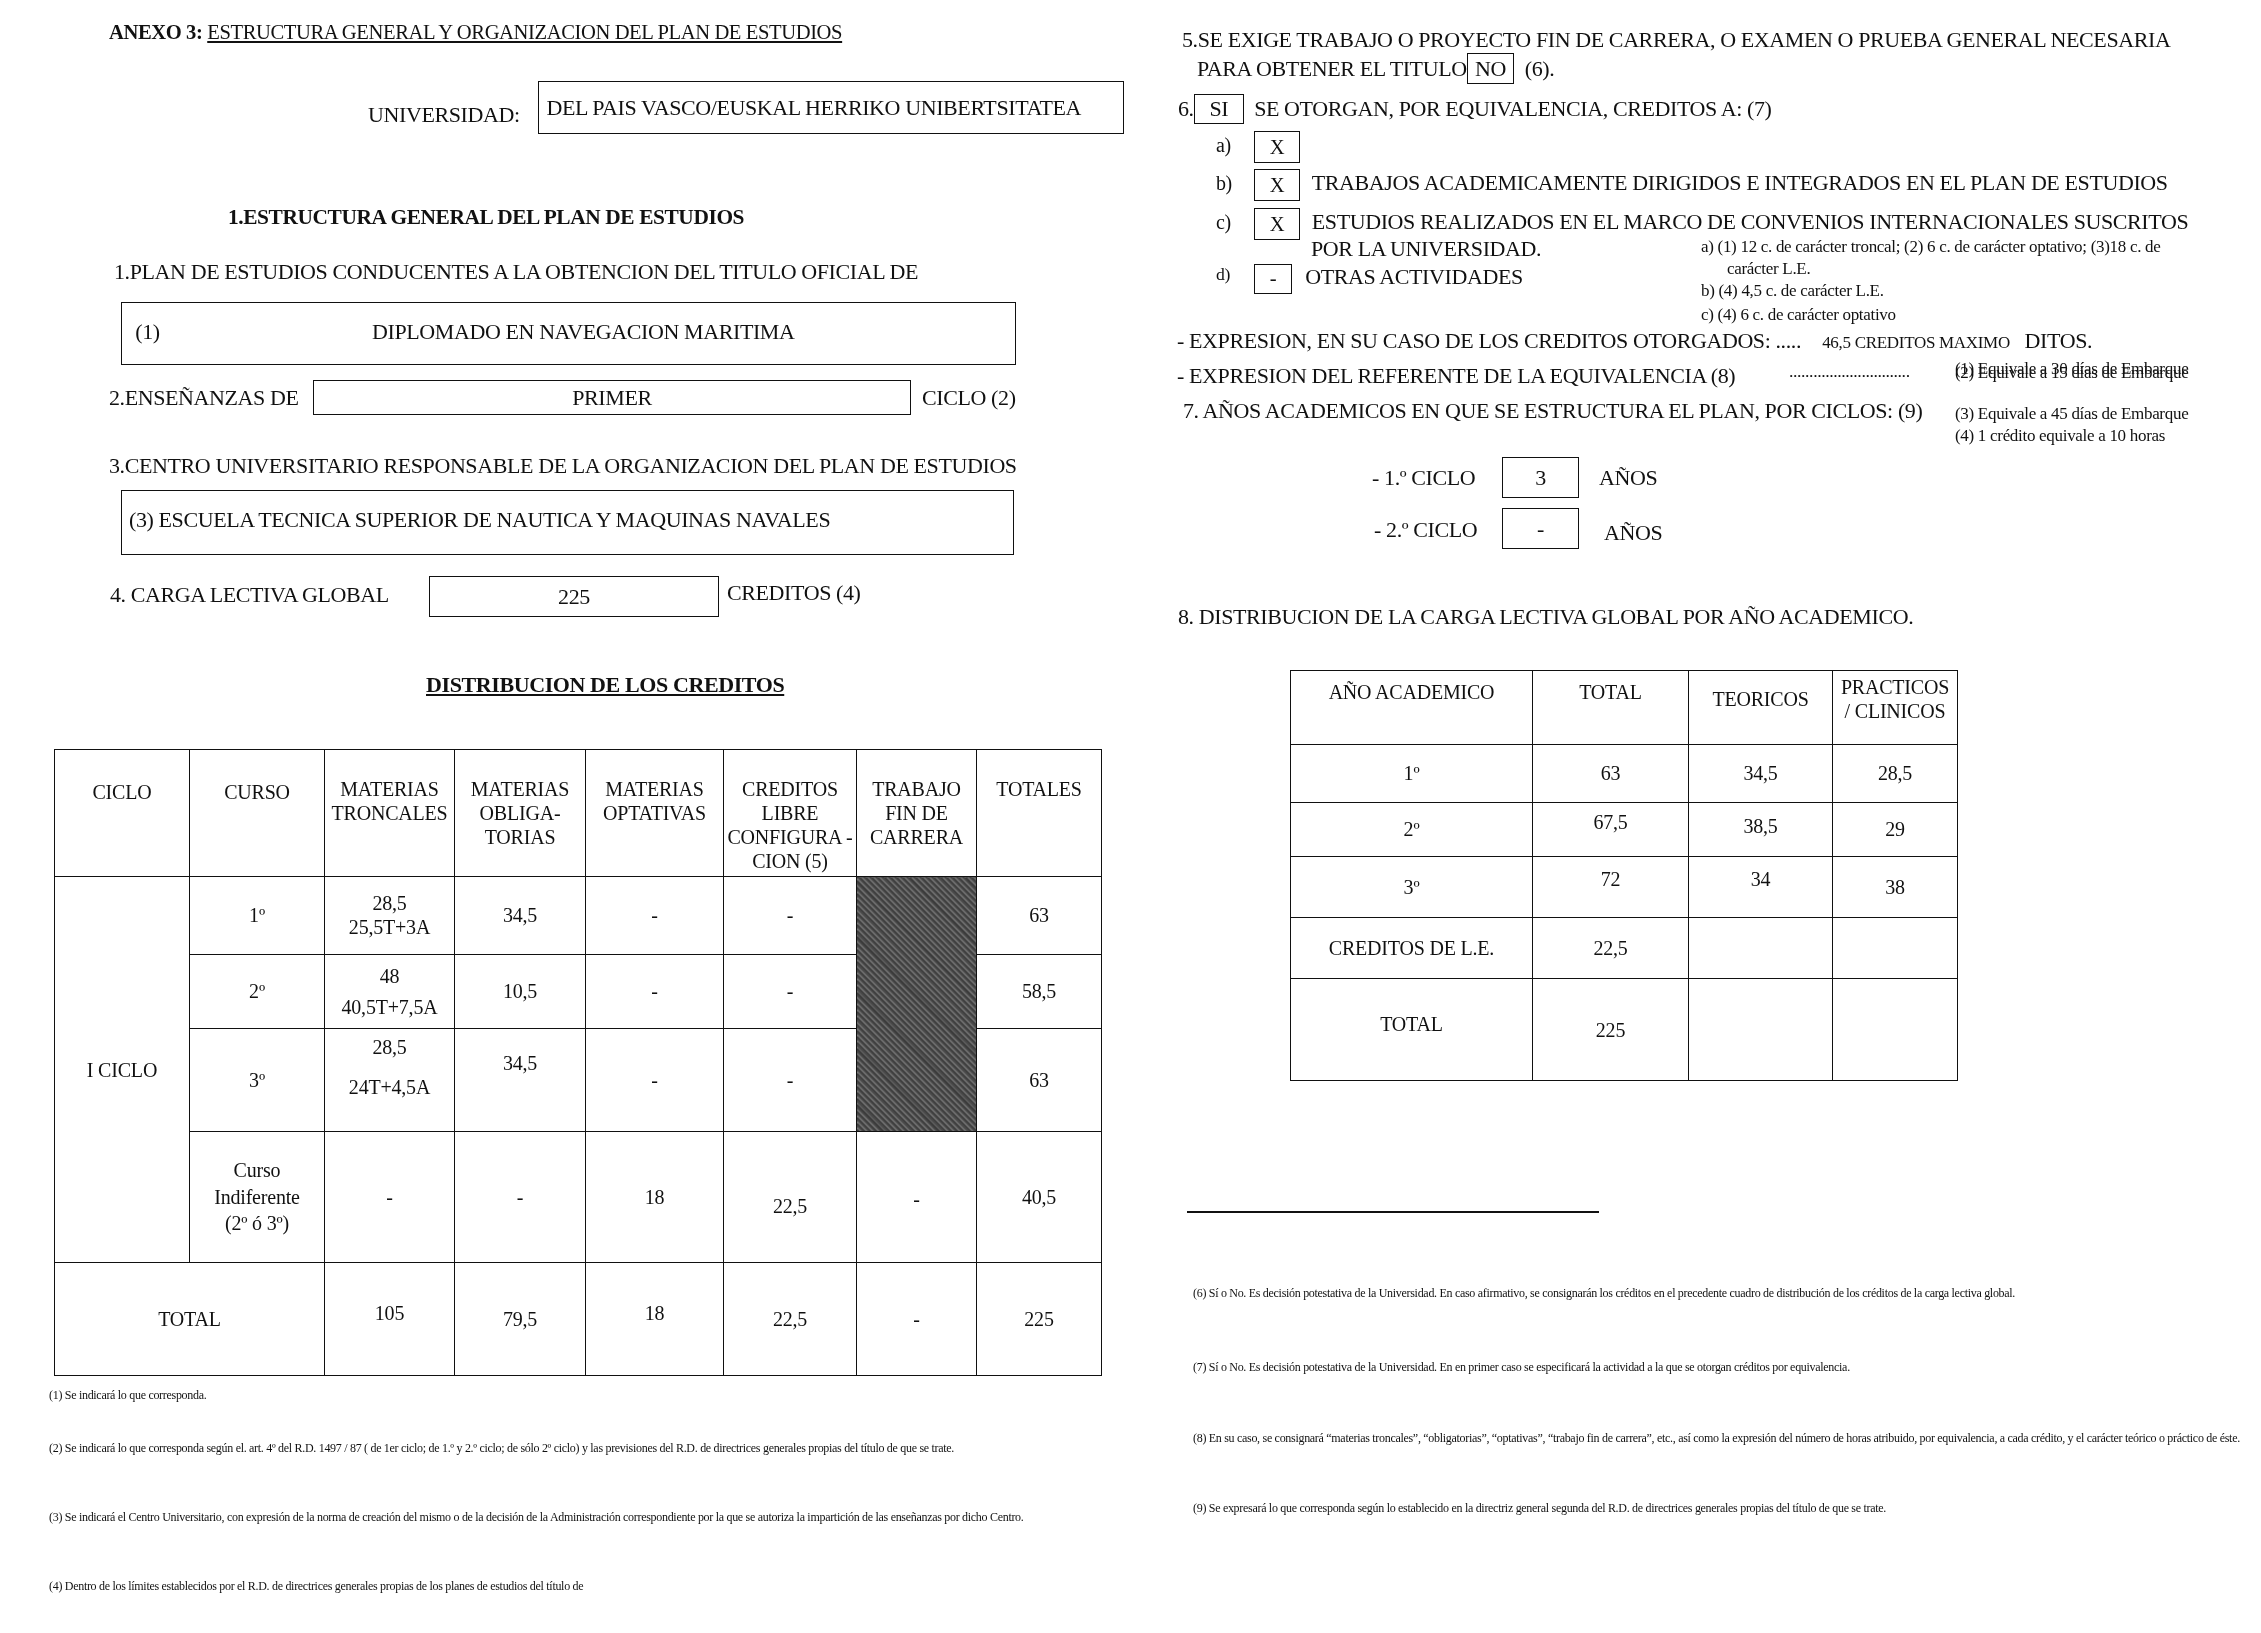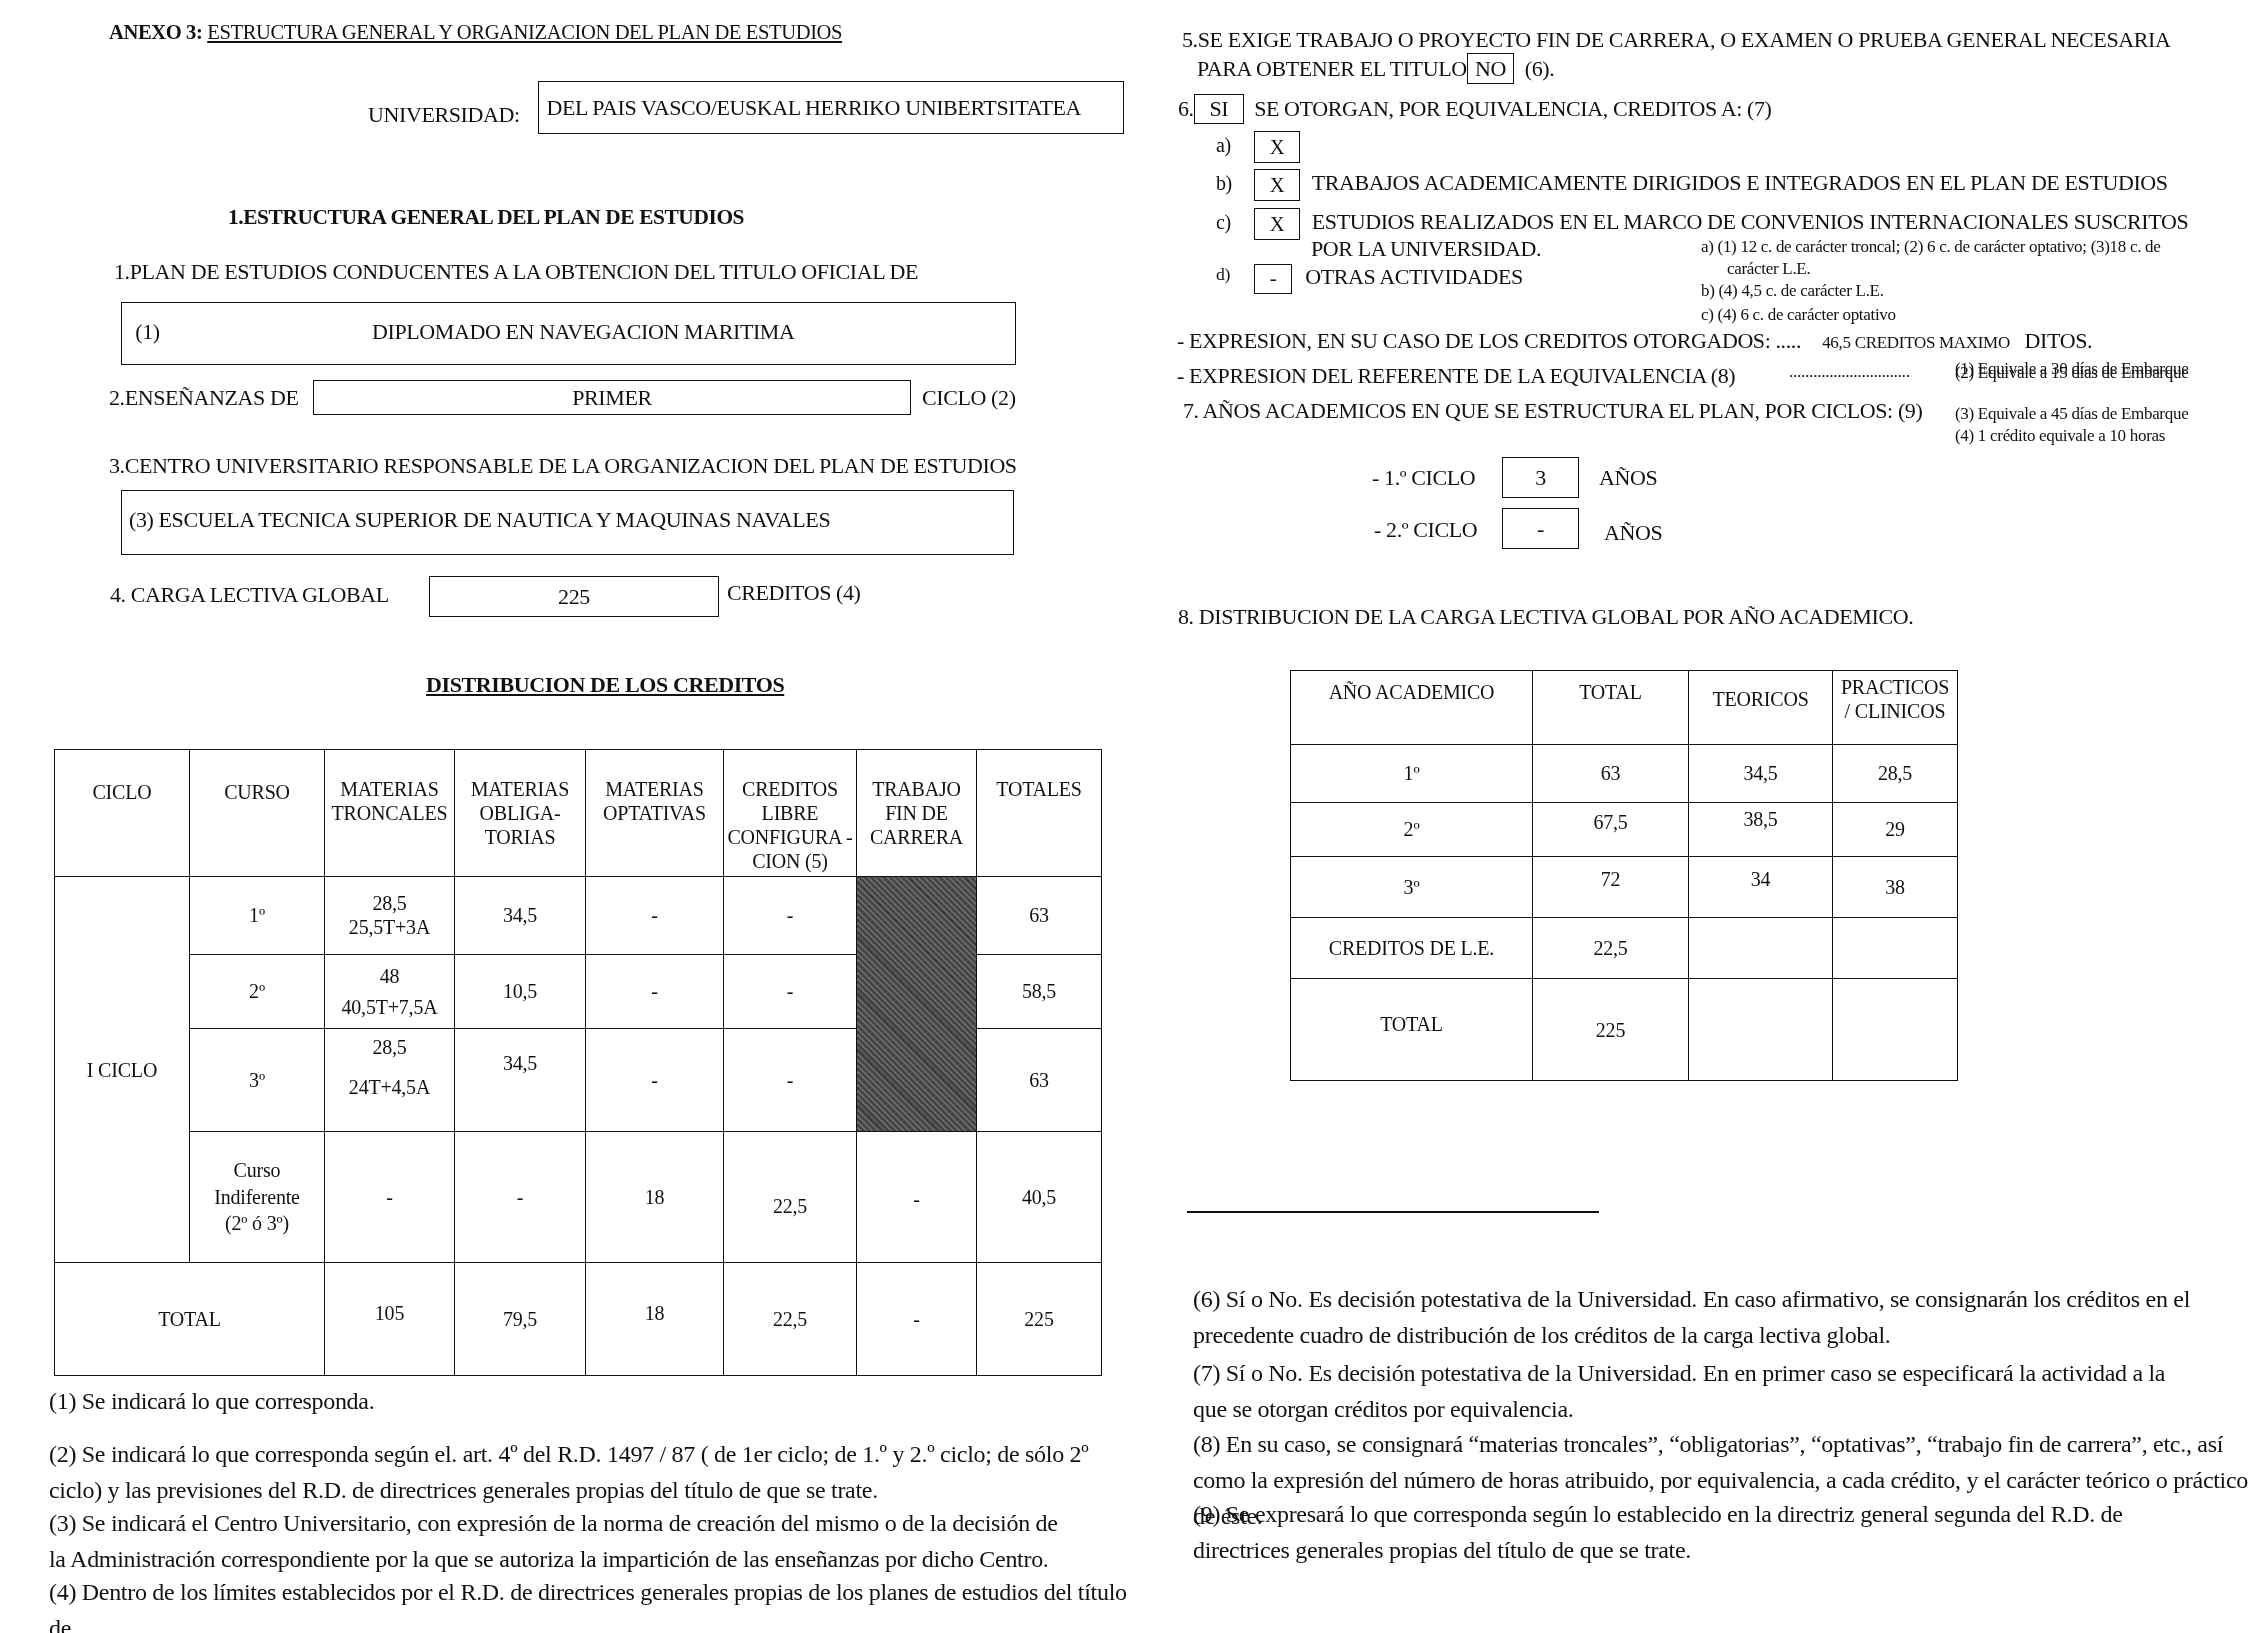--- a/index.html
+++ b/index.html
@@ -9,21 +9,21 @@
   .ts { font-size:17px; letter-spacing:-0.3px; }
   .box { position:absolute; border:1.5px solid #111; box-sizing:border-box; background:#fff; }
   .bold { font-weight:bold; }
   .ul { text-decoration:underline; }
   .center { display:flex; align-items:center; justify-content:center; }
   table.grid { position:absolute; border-collapse:collapse; table-layout:fixed; font-size:20px; letter-spacing:-0.2px; }
   table.grid td, table.grid th { border:1.5px solid #111; text-align:center; vertical-align:middle; padding:2.9px 2.9px; font-weight:normal; line-height:1.2; }
   table.grid th { vertical-align:top; padding-top:29.5px; }
   .hatch { background-color:#555; background-image:repeating-linear-gradient(45deg,#3a3a3a 0 1.5px,#777 1.5px 2.9px,#4a4a4a 2.9px 4.4px); }
   .dblsep td { border-top:4.4px double #111; }
-  .footnote { position:absolute; font-size:24px; letter-spacing:-0.3px; line-height:36px; white-space:normal; }
+  .footnote { position:absolute; font-size:12px; letter-spacing:-0.3px; line-height:25px; white-space:normal; }
   .cb { display:inline-flex; align-items:center; justify-content:center; width:26.5px; height:28px; border:1.5px solid #111; box-sizing:border-box; font-size:20.6px; vertical-align:middle; }
 </style>
 </head>
 <body>
 
 <div class="abs t" style="left:109px; top:20.6px; font-size:20.6px;">
   <span class="bold">ANEXO 3:</span>
   <span class="ul">ESTRUCTURA GENERAL Y ORGANIZACION DEL PLAN DE ESTUDIOS</span>
 </div>
 
@@ -222,21 +222,21 @@
   </tr>
   <tr style="height:56px">
     <td>1º</td>
     <td>63</td>
     <td>34,5</td>
     <td>28,5</td>
   </tr>
   <tr style="height:53px">
     <td>2º</td>
     <td style="vertical-align:top; padding-top:7.4px">67,5</td>
-    <td style="vertical-align:top; padding-top:4px">38,5</td>
+    <td style="vertical-align:top; padding-top:11px">38,5</td>
     <td>29</td>
   </tr>
   <tr style="height:59px">
     <td>3º</td>
     <td style="vertical-align:top; padding-top:10.3px">72</td>
     <td style="vertical-align:top; padding-top:10.3px">34</td>
     <td>38</td>
   </tr>
   <tr style="height:60px">
     <td>CREDITOS DE L.E.</td>

